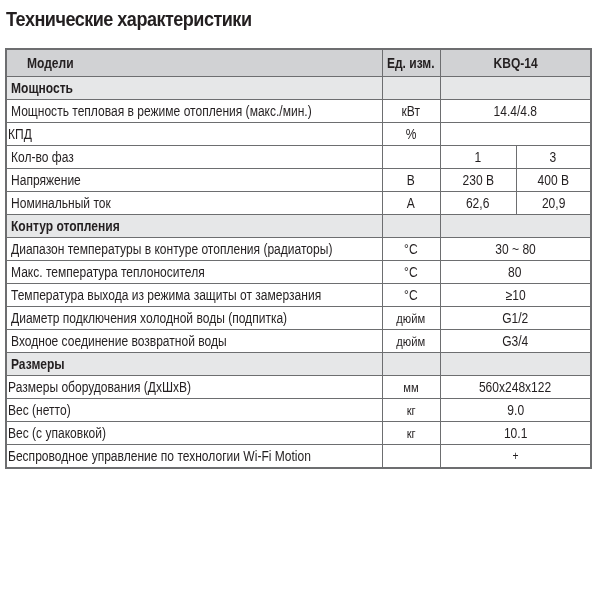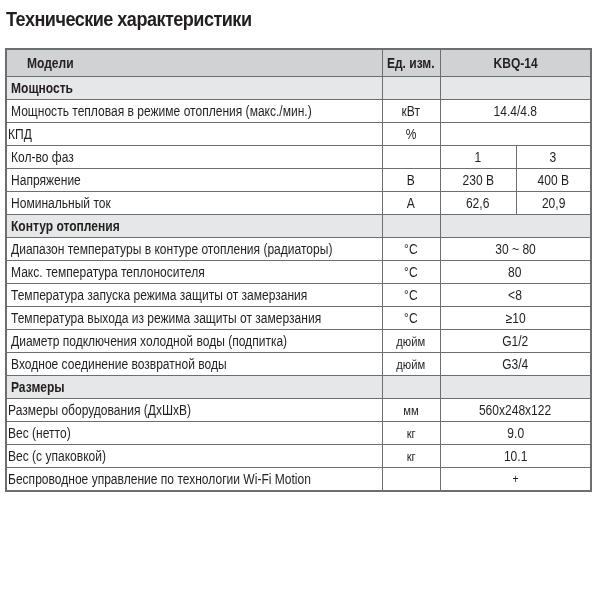--- a/index.html
+++ b/index.html
@@ -82,25 +82,20 @@
       <td class="l"><span class="txt">Диапазон температуры в контуре отопления (радиаторы)</span></td>
       <td class="c"><span class="txt">°С</span></td>
       <td class="c" colspan="2"><span class="txt">30 ~ 80</span></td>
     </tr>
     <tr>
       <td class="l"><span class="txt">Макс. температура теплоносителя</span></td>
       <td class="c"><span class="txt">°С</span></td>
       <td class="c" colspan="2"><span class="txt">80</span></td>
     </tr>
     <tr>
-      <td class="l"><span class="txt">Температура запуска режима защиты от замерзания</span></td>
-      <td class="c"><span class="txt">°С</span></td>
-      <td class="c" colspan="2"><span class="txt">&lt;8</span></td>
-    </tr>
-    <tr>
       <td class="l"><span class="txt">Температура выхода из режима защиты от замерзания</span></td>
       <td class="c"><span class="txt">°С</span></td>
       <td class="c" colspan="2"><span class="txt">≥10</span></td>
     </tr>
     <tr>
       <td class="l"><span class="txt">Диаметр подключения холодной воды (подпитка)</span></td>
       <td class="c" style="font-size:13px"><span class="txt">дюйм</span></td>
       <td class="c" colspan="2"><span class="txt">G1/2</span></td>
     </tr>
     <tr>

